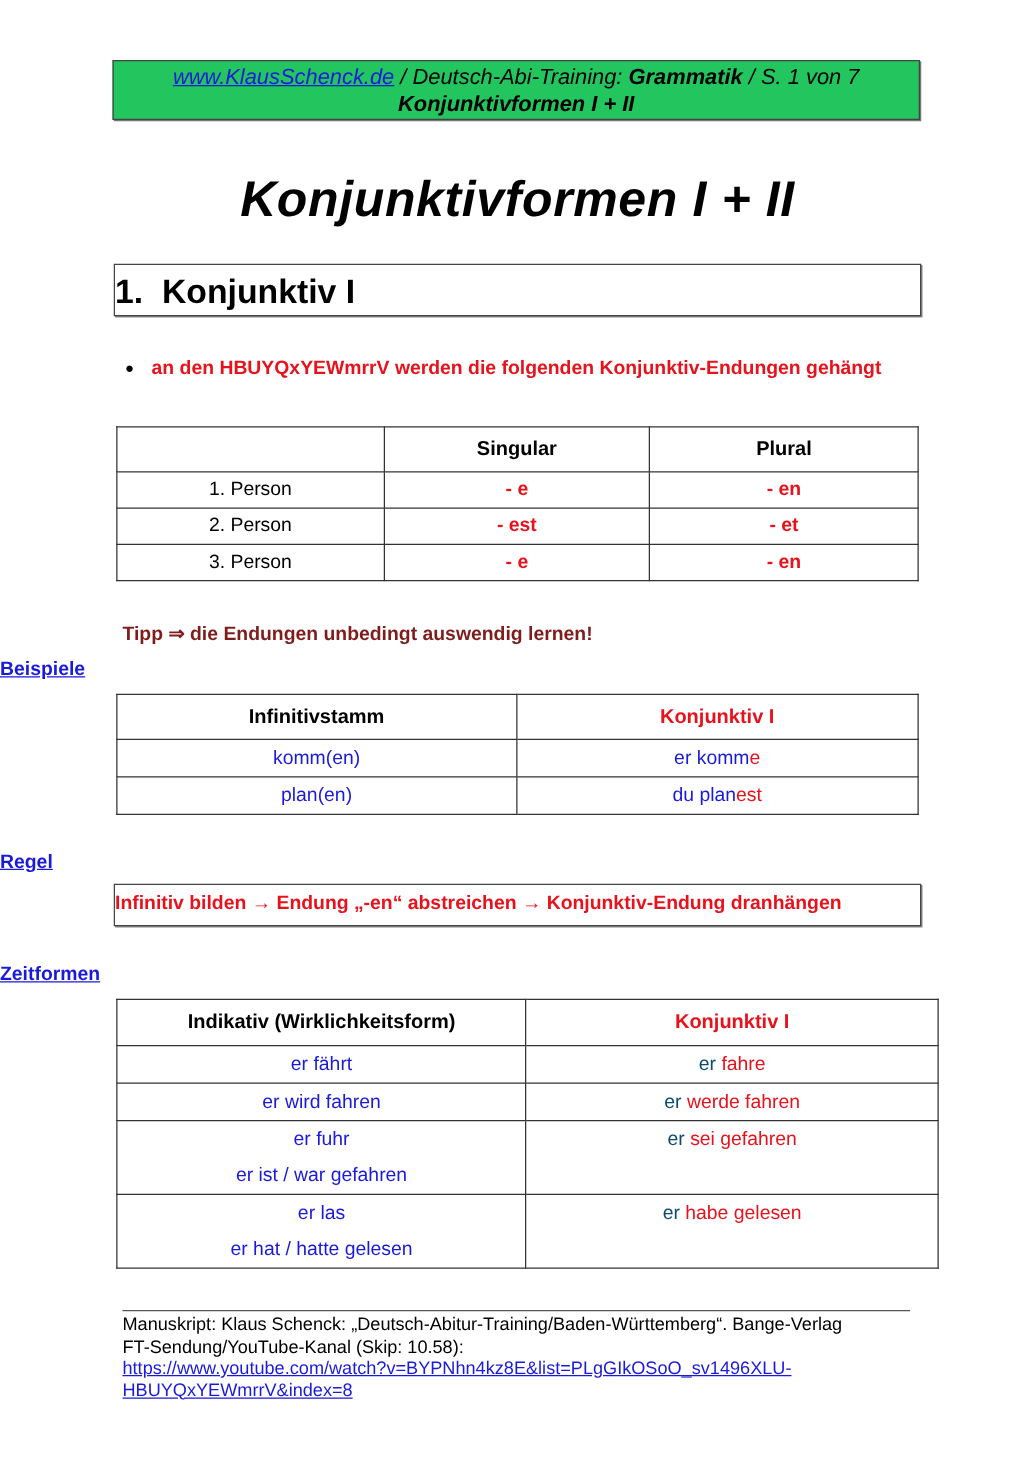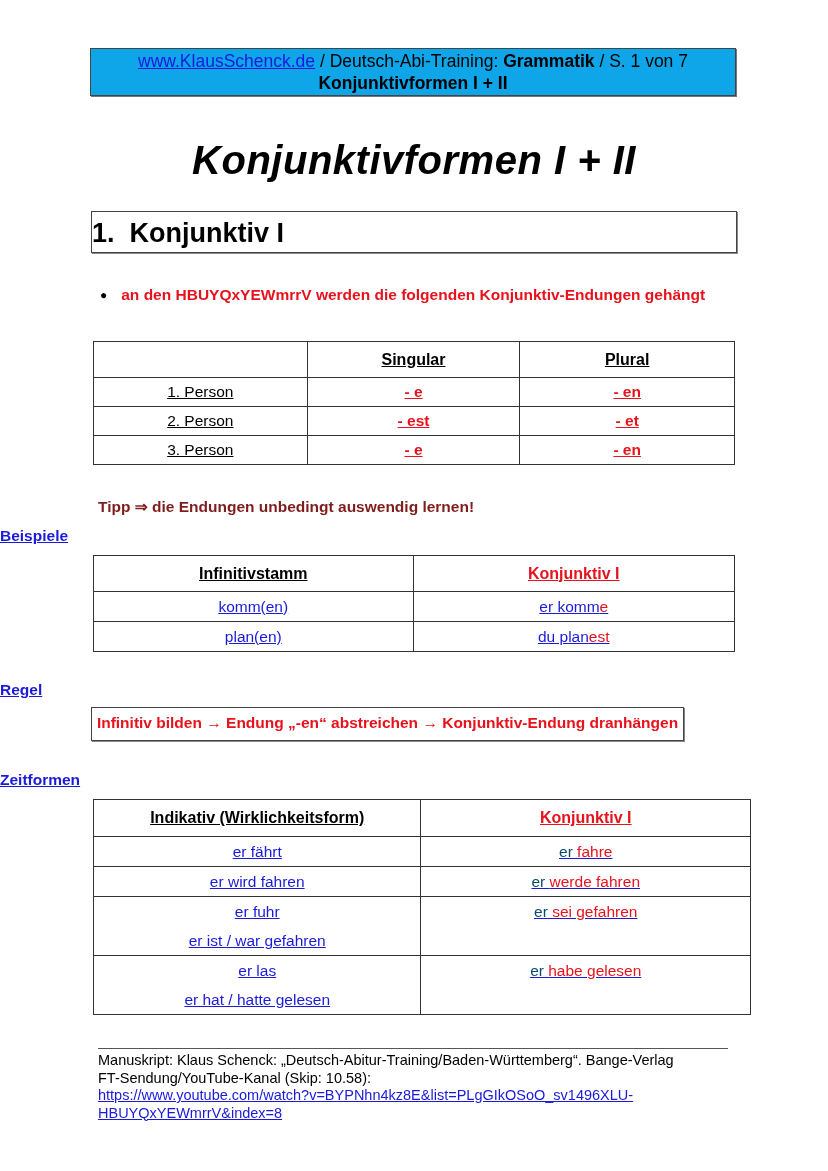--- a/index.html
+++ b/index.html
@@ -1,48 +1,48 @@
 <!DOCTYPE html>
 <html><head>
 <meta charset="utf-8">
 <style>
   html, body { margin: 0; padding: 0; background: #ffffff; }
   body { width: 828px; height: 1171px; position: relative; font-family: "Liberation Sans", sans-serif; color: #000; }
   .abs { position: absolute; }
 
   
-  .hdr { left: 90px; top: 48px; width: 646px; height: 48px; background: #0ea5e9; border: 1px solid #444; box-shadow: 1px 1px 0 #777; text-align: center; font-size: 17.5px; line-height: 22px; padding-top: 1px; box-sizing: border-box; }
+  .hdr { left: 90px; top: 48px; width: 646px; height: 48px; background: #22c55e; border: 1px solid #444; box-shadow: 1px 1px 0 #777; text-align: center; font-size: 17.5px; line-height: 22px; padding-top: 1px; box-sizing: border-box; font-style: italic; }
   .hdr a { color: #1a1adb; text-decoration: underline; }
   .hdr b { font-weight: bold; }
 
   .title { left: 0; width: 828px; top: 138px; text-align: center; font-size: 40px; font-weight: bold; font-style: italic; letter-spacing: 0.5px; }
 
   .secbox { left: 91px; top: 211px; width: 646px; height: 42px; border: 1px solid #444; box-shadow: 1px 1px 0 #888; box-sizing: border-box; text-align: left; font-size: 27px; font-weight: bold; line-height: 42px; }
 
   .bullet { left: 100px; top: 286px; font-size: 15.5px; font-weight: bold; color: #e8121c; }
   .bullet .dot { color: #000; margin-right: 14px; font-size: 12px; position: relative; top: -1px; }
 
   table { border-collapse: collapse; position: absolute; }
-  td, th { border: 1px solid #333; text-align: center; padding: 0; text-decoration: underline; }
+  td, th { border: 1px solid #333; text-align: center; padding: 0; }
 
   .t1 { left: 93px; top: 341px; width: 642px; font-size: 15.5px; }
   .t1 th { height: 35px; font-weight: bold; font-size: 16px; }
   .t1 td { height: 28px; margin-top: 22px; }
   .t1 .red { color: #e8121c; font-weight: bold; }
 
   .tipp { left: 98px; top: 498px; font-size: 15.5px; font-weight: bold; color: #7f1d1d; }
   .cap { left: 0; width: 828px; text-align: left; font-size: 15.5px; font-weight: bold; color: #1a1adb; text-decoration: underline; }
 
   .t2 { left: 93px; top: 555px; width: 642px; font-size: 15.5px; }
   .t2 th { height: 35px; font-size: 16px; }
   .t2 td { height: 29px; color: #1a1adb; }
   .red { color: #e8121c; }
   .blue { color: #0c4a6e; text-align: center; }
 
-  .regel { left: 91px; top: 707px; width: 593px; height: 34px; border: 1px solid #444; box-shadow: 1px 1px 0 #888; box-sizing: border-box; text-align: center; line-height: 30px; font-size: 15.5px; font-weight: bold; color: #e8121c; }
+  .regel { left: 91px; top: 707px; width: 646px; height: 34px; border: 1px solid #444; box-shadow: 1px 1px 0 #888; box-sizing: border-box; text-align: left; line-height: 30px; font-size: 15.5px; font-weight: bold; color: #e8121c; }
 
   .t3 { left: 93px; top: 799px; width: 658px; font-size: 15.5px; }
   .t3 th { height: 36px; font-size: 16px; }
   .t3 td { height: 29px; color: #1a1adb; vertical-align: top; line-height: 29px; }
 
   .footline { left: 98px; top: 1048px; width: 630px; height: 0; border-top: 1px solid #555; }
   .foot { left: 98px; top: 1052px; font-size: 14.5px; line-height: 17.5px; }
   .foot a { color: #1a1adb; text-decoration: underline; }
 </style>
 </head>

